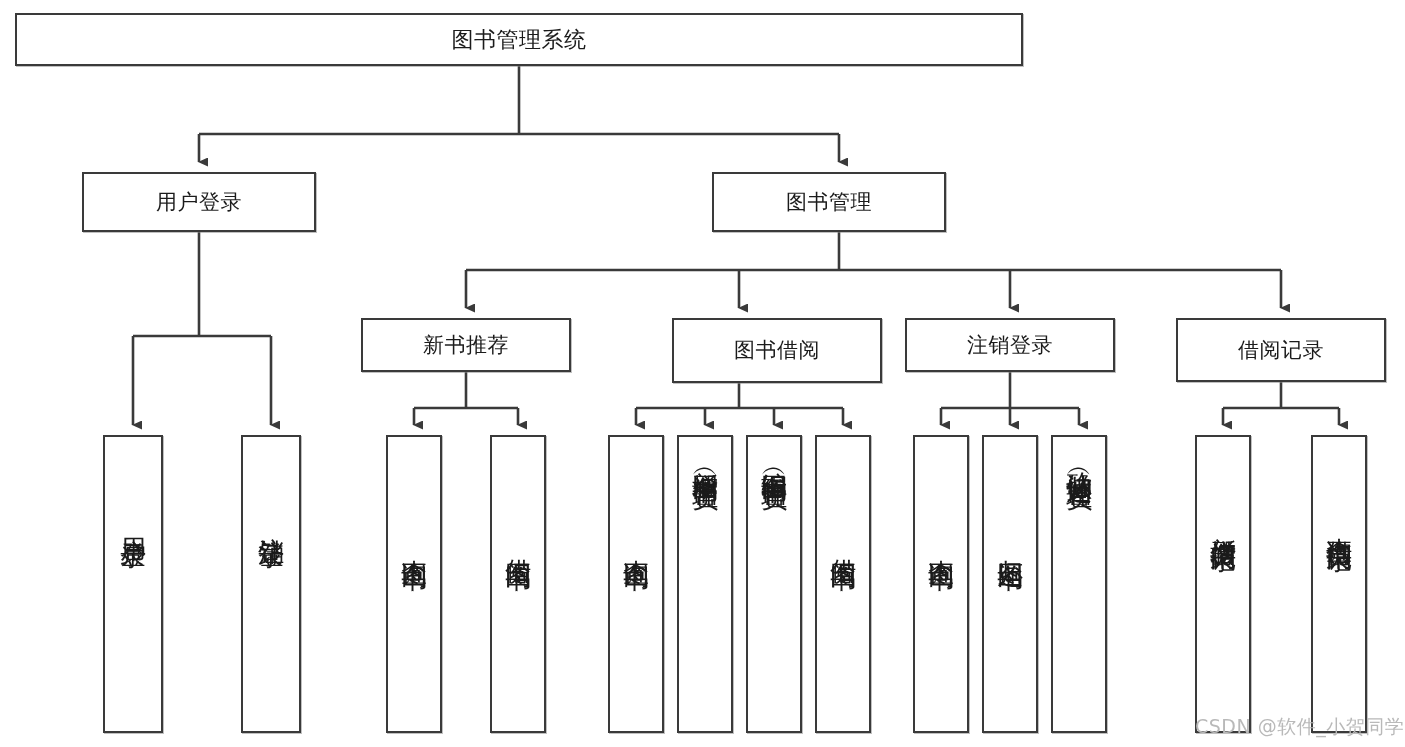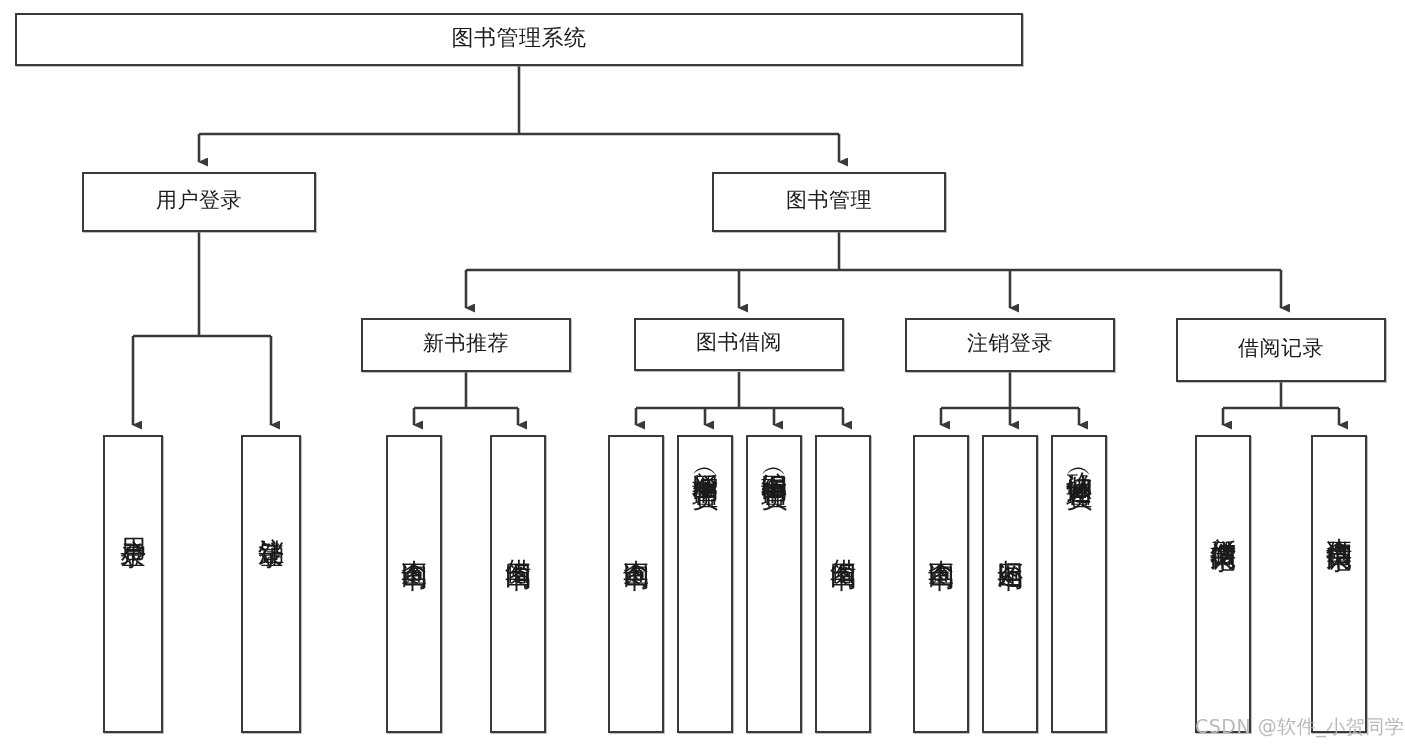--- a/index.html
+++ b/index.html
@@ -41,21 +41,20 @@
   .node-label {
     display: block;
     line-height: 1.18;
     white-space: pre;
   }
   
   .node.horiz .node-label {
     font-size: 21px;
     letter-spacing: 0.5px;
     text-align: right;
-    font-family: Liberation Mono, monospace;
   }
   .node.root .node-label {
     font-size: 22px;
   }
   
   .node.vert {
     align-items: flex-start;
     justify-content: center;
     padding-top: 6px;
   }
@@ -147,21 +146,21 @@
   <div class="node horiz" style="left:82px; top:172px; width:234px; height:60px;">
     <span class="node-label">用户登录</span>
   </div>
   <div class="node horiz" style="left:712px; top:172px; width:234px; height:60px;">
     <span class="node-label">图书管理</span>
   </div>
 
   <div class="node horiz" style="left:361px; top:318px; width:210px; height:54px;">
     <span class="node-label">新书推荐</span>
   </div>
-  <div class="node horiz" style="left:634px; top:318px; width:210px; height:53px;">
+  <div class="node horiz" style="left:672px; top:318px; width:210px; height:65px;">
     <span class="node-label">图书借阅</span>
   </div>
   <div class="node horiz" style="left:905px; top:318px; width:210px; height:54px;">
     <span class="node-label">注销登录</span>
   </div>
   <div class="node horiz" style="left:1176px; top:318px; width:210px; height:64px;">
     <span class="node-label">借阅记录</span>
   </div>
 
   <div class="node vert lower" style="left:103px; top:435px; width:60px; height:298px;">

